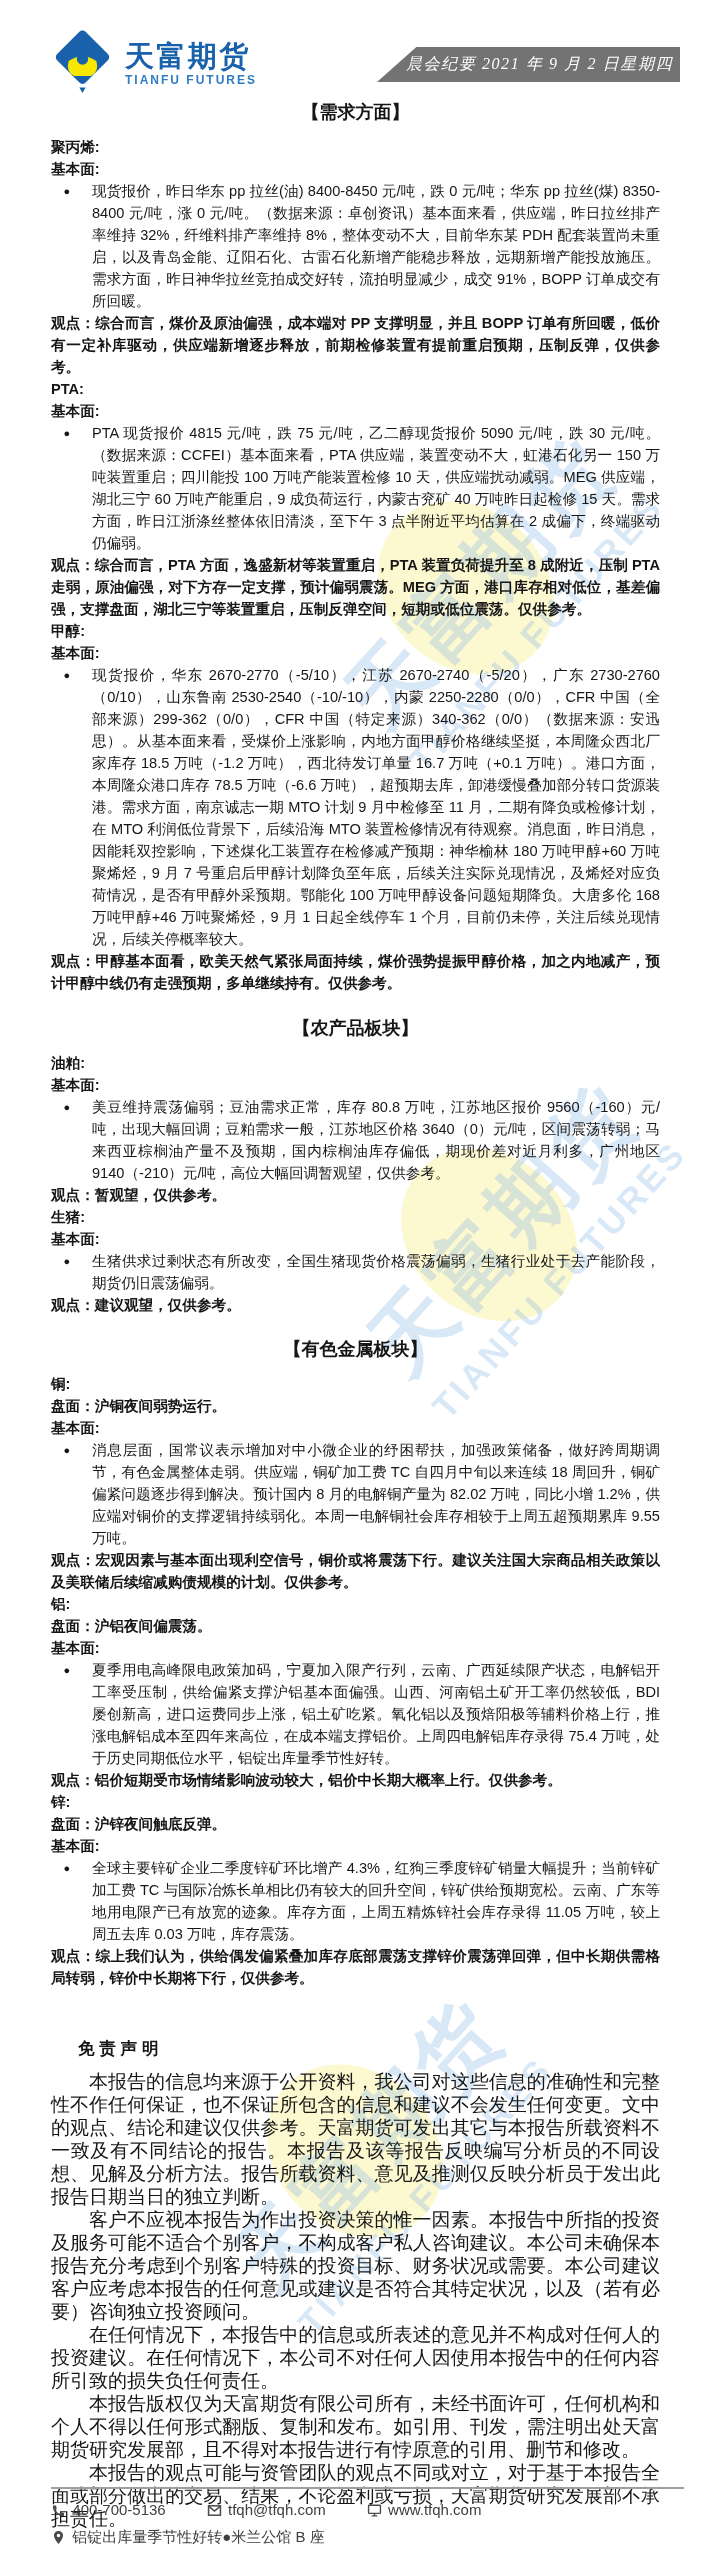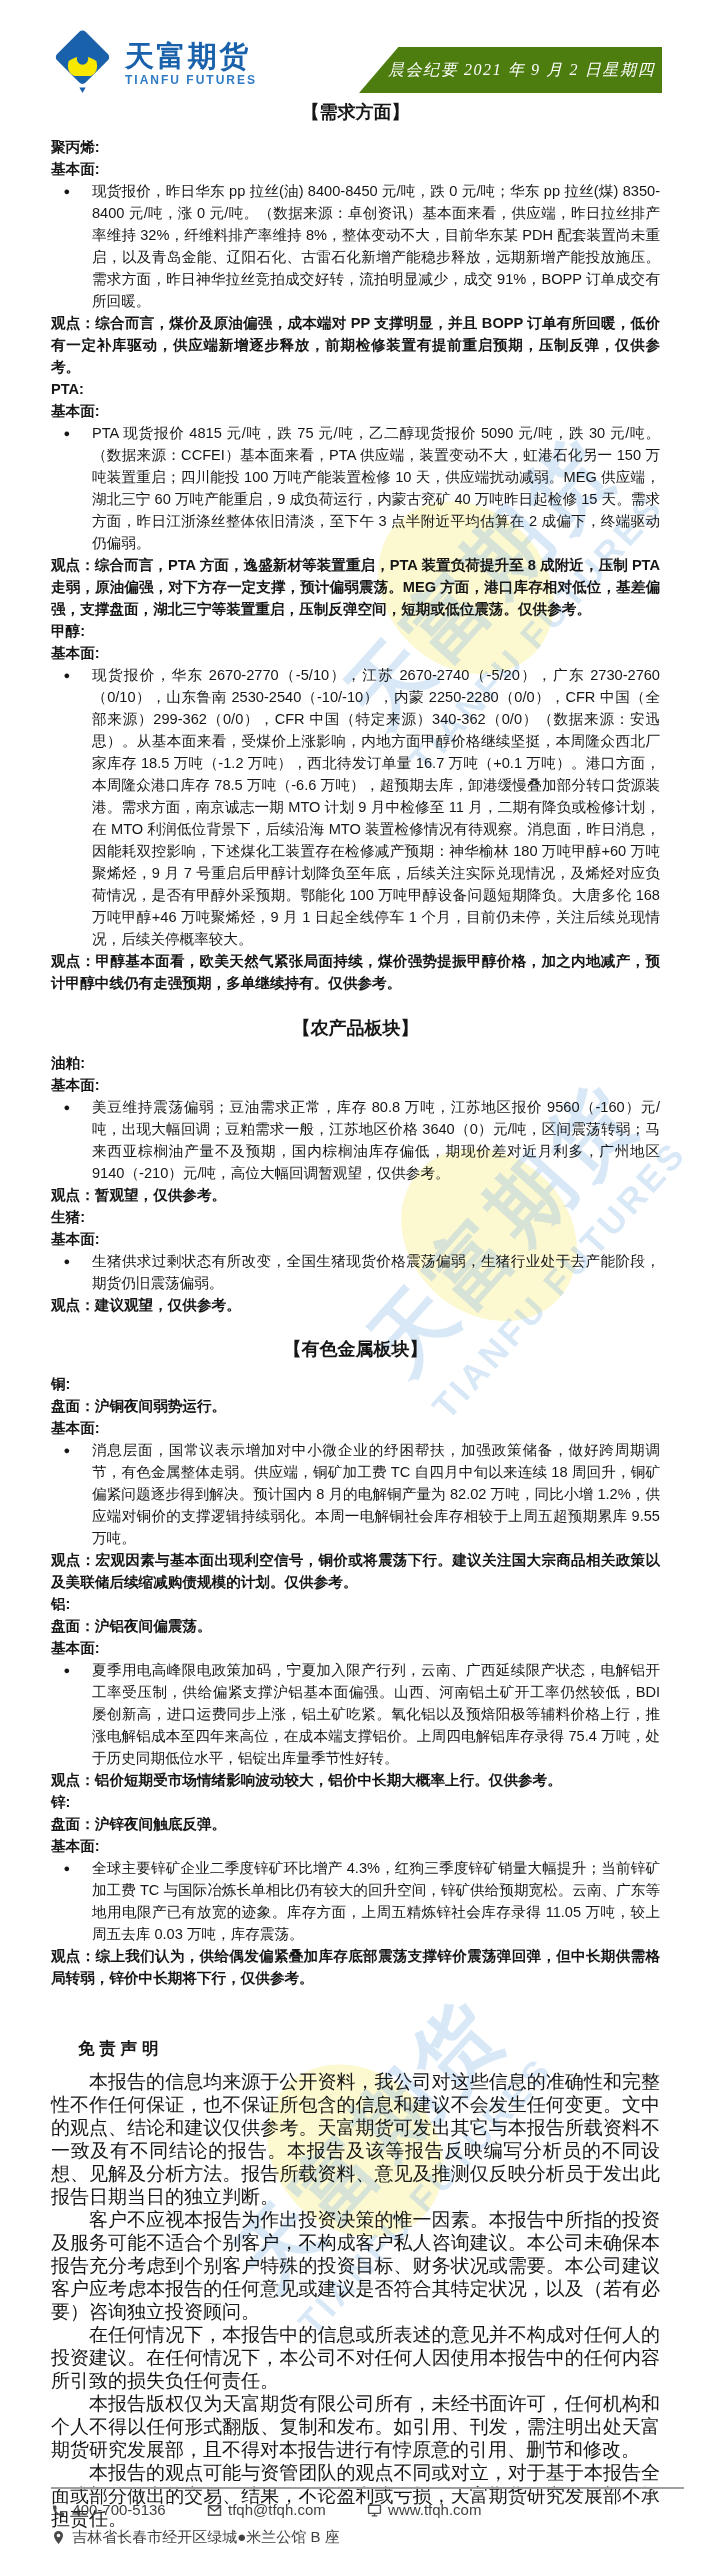--- a/index.html
+++ b/index.html
@@ -4,21 +4,21 @@
 <style>
   html,body{margin:0;padding:0;background:#ffffff;}
   body{width:711px;font-family:"Liberation Sans","DejaVu Sans",sans-serif;color:#161616;}
   .page{position:relative;width:711px;height:2576px;overflow:hidden;background:#ffffff;}
 
   
   .logo-wrap{position:absolute;top:27px;left:51px;display:flex;align-items:center;gap:11px;z-index:2;}
   .logo-mark{width:63px;height:73px;flex:none;}
   .logo-text .cn{font-size:29px;font-weight:bold;color:#1961ab;letter-spacing:2.4px;line-height:32px;}
   .logo-text .en{font-size:12px;font-weight:bold;color:#2f7bc4;letter-spacing:2px;line-height:16px;}
-  .banner{position:absolute;top:47px;left:359px;width:303px;height:46px;background:#4d7c0f;
+  .banner{position:absolute;top:47px;left:377px;width:303px;height:35px;background:#737373;
           clip-path:polygon(13% 0,100% 0,100% 100%,0 100%);display:flex;align-items:center;justify-content:center;z-index:2;}
   .banner span{color:#ffffff;font-family:"Liberation Serif","DejaVu Serif",serif;font-style:italic;
                font-size:16px;letter-spacing:1.6px;padding-left:22px;}
 
   
   .wm{position:absolute;z-index:0;pointer-events:none;transform:rotate(-48deg);text-align:center;}
   .wm .wm-blob{position:absolute;left:87px;top:-47px;width:158px;height:189px;border-radius:50%;
                background:rgba(248,240,150,0.45);}
   .wm .wm-cn{position:relative;font-size:82px;font-weight:bold;color:rgba(130,180,228,0.30);letter-spacing:6.3px;white-space:nowrap;}
   .wm .wm-en{position:relative;font-size:35px;font-weight:bold;color:rgba(130,180,228,0.30);letter-spacing:4px;white-space:nowrap;}
@@ -215,19 +215,19 @@
             <path d="M12 16.5v4M7.5 20.5h9" fill="none" stroke="#4a4a4a" stroke-width="2.2"></path>
           </svg>
         <span>www.tfqh.com</span>
       </span>
     </div>
     <div class="footer-row">
       <span class="f-item">
         <svg class="f-icon" viewBox="0 0 24 24" xmlns="http://www.w3.org/2000/svg">
             <path d="M12 1.5a7.3 7.3 0 0 0-7.3 7.3C4.7 14.2 12 22.5 12 22.5s7.3-8.3 7.3-13.7A7.3 7.3 0 0 0 12 1.5zm0 10.1a2.9 2.9 0 1 1 0-5.8 2.9 2.9 0 0 1 0 5.8z" fill="#4a4a4a"></path>
           </svg>
-        <span>吉林省长春市经开区绿城●米兰公馆 B 座</span>
+        <span>铝锭出库量季节性好转●米兰公馆 B 座</span>
       </span>
     </div>
   </div>
 
 </div>
 
 
 </body></html>

